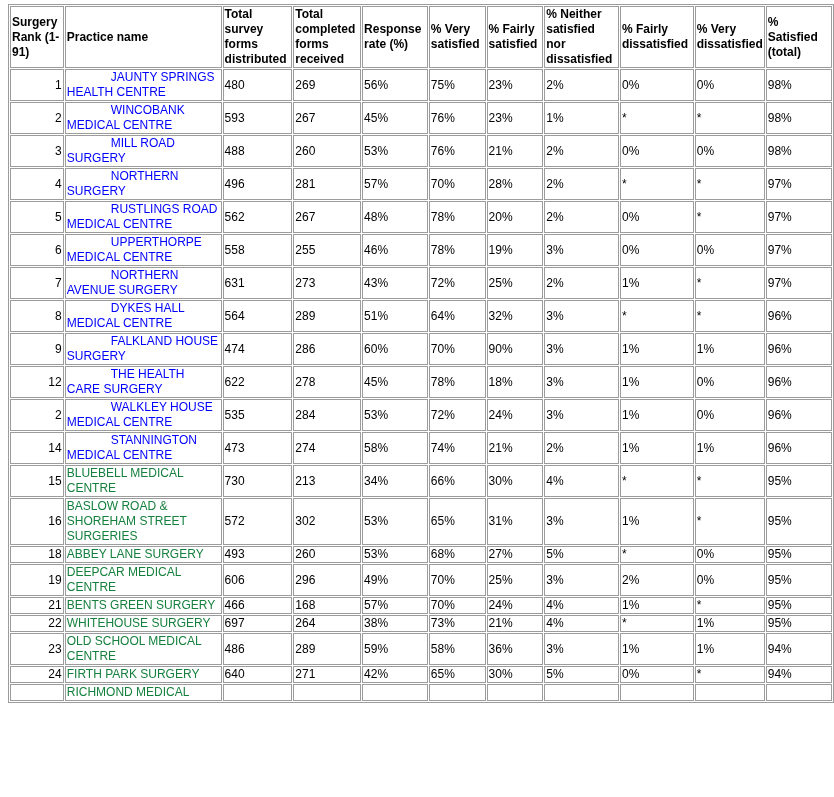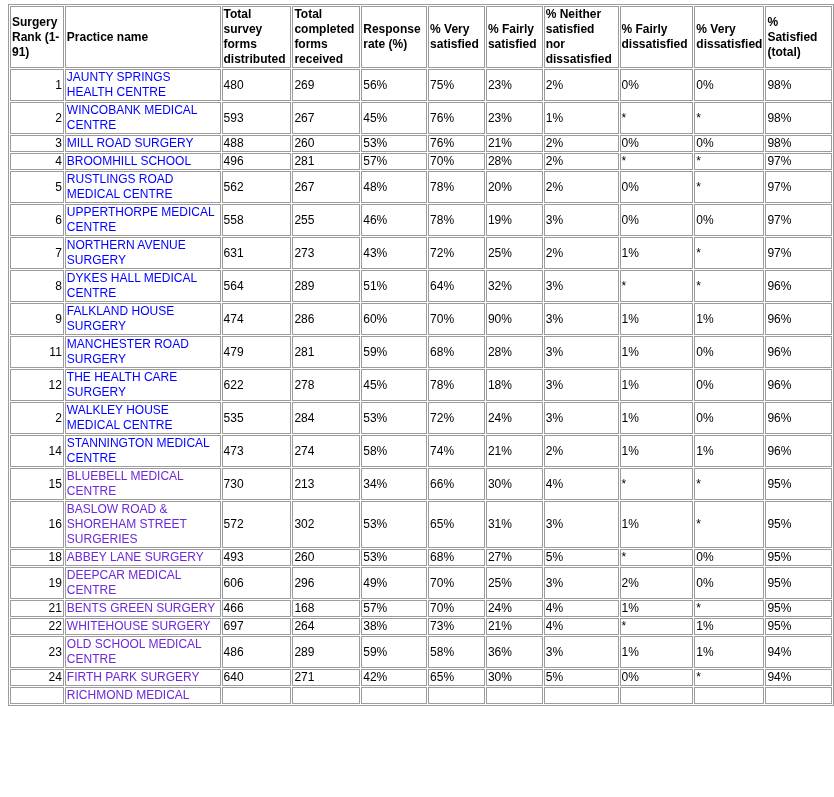--- a/index.html
+++ b/index.html
@@ -20,22 +20,22 @@
   th, td {
     border: 1px solid var(--border-color);
     padding: 0 1px;
     vertical-align: middle;
     text-align: left;
     overflow: hidden;
     word-wrap: break-word;
   }
   th { font-weight: bold; }
   td.col-rank { text-align: right; }
-  a.practice-link { color: var(--link-color); text-decoration: none; cursor: pointer; }
-  span.practice-plain { color: #6d28d9; }
+  a.practice-link { color: var(--link-color); text-decoration: none; cursor: pointer; padding-left: 44px; }
+  span.practice-plain { color: #15803d; }
 </style>
 </head>
 <body>
 
 <table class="survey">
   <colgroup>
     <col style="width:54px">
     <col style="width:158px">
     <col style="width:70px">
     <col style="width:68px">
@@ -97,21 +97,21 @@
         <td class="col-response">53%</td>
         <td class="col-very_satisfied">76%</td>
         <td class="col-fairly_satisfied">21%</td>
         <td class="col-neither">2%</td>
         <td class="col-fairly_dissatisfied">0%</td>
         <td class="col-very_dissatisfied">0%</td>
         <td class="col-satisfied_total">98%</td>
       </tr>
       <tr>
         <td class="col-rank">4</td>
-        <td class="col-name"><a href="#" class="practice-link">BROOMHILL SCHOOL</a></td>
+        <td class="col-name"><a href="#" class="practice-link">NORTHERN SURGERY</a></td>
         <td class="col-distributed">496</td>
         <td class="col-received">281</td>
         <td class="col-response">57%</td>
         <td class="col-very_satisfied">70%</td>
         <td class="col-fairly_satisfied">28%</td>
         <td class="col-neither">2%</td>
         <td class="col-fairly_dissatisfied">*</td>
         <td class="col-very_dissatisfied">*</td>
         <td class="col-satisfied_total">97%</td>
       </tr>
@@ -171,33 +171,20 @@
         <td class="col-rank">9</td>
         <td class="col-name"><a href="#" class="practice-link">FALKLAND HOUSE SURGERY</a></td>
         <td class="col-distributed">474</td>
         <td class="col-received">286</td>
         <td class="col-response">60%</td>
         <td class="col-very_satisfied">70%</td>
         <td class="col-fairly_satisfied">90%</td>
         <td class="col-neither">3%</td>
         <td class="col-fairly_dissatisfied">1%</td>
         <td class="col-very_dissatisfied">1%</td>
-        <td class="col-satisfied_total">96%</td>
-      </tr>
-      <tr>
-        <td class="col-rank">11</td>
-        <td class="col-name"><a href="#" class="practice-link">MANCHESTER ROAD SURGERY</a></td>
-        <td class="col-distributed">479</td>
-        <td class="col-received">281</td>
-        <td class="col-response">59%</td>
-        <td class="col-very_satisfied">68%</td>
-        <td class="col-fairly_satisfied">28%</td>
-        <td class="col-neither">3%</td>
-        <td class="col-fairly_dissatisfied">1%</td>
-        <td class="col-very_dissatisfied">0%</td>
         <td class="col-satisfied_total">96%</td>
       </tr>
       <tr>
         <td class="col-rank">12</td>
         <td class="col-name"><a href="#" class="practice-link">THE HEALTH CARE SURGERY</a></td>
         <td class="col-distributed">622</td>
         <td class="col-received">278</td>
         <td class="col-response">45%</td>
         <td class="col-very_satisfied">78%</td>
         <td class="col-fairly_satisfied">18%</td>

